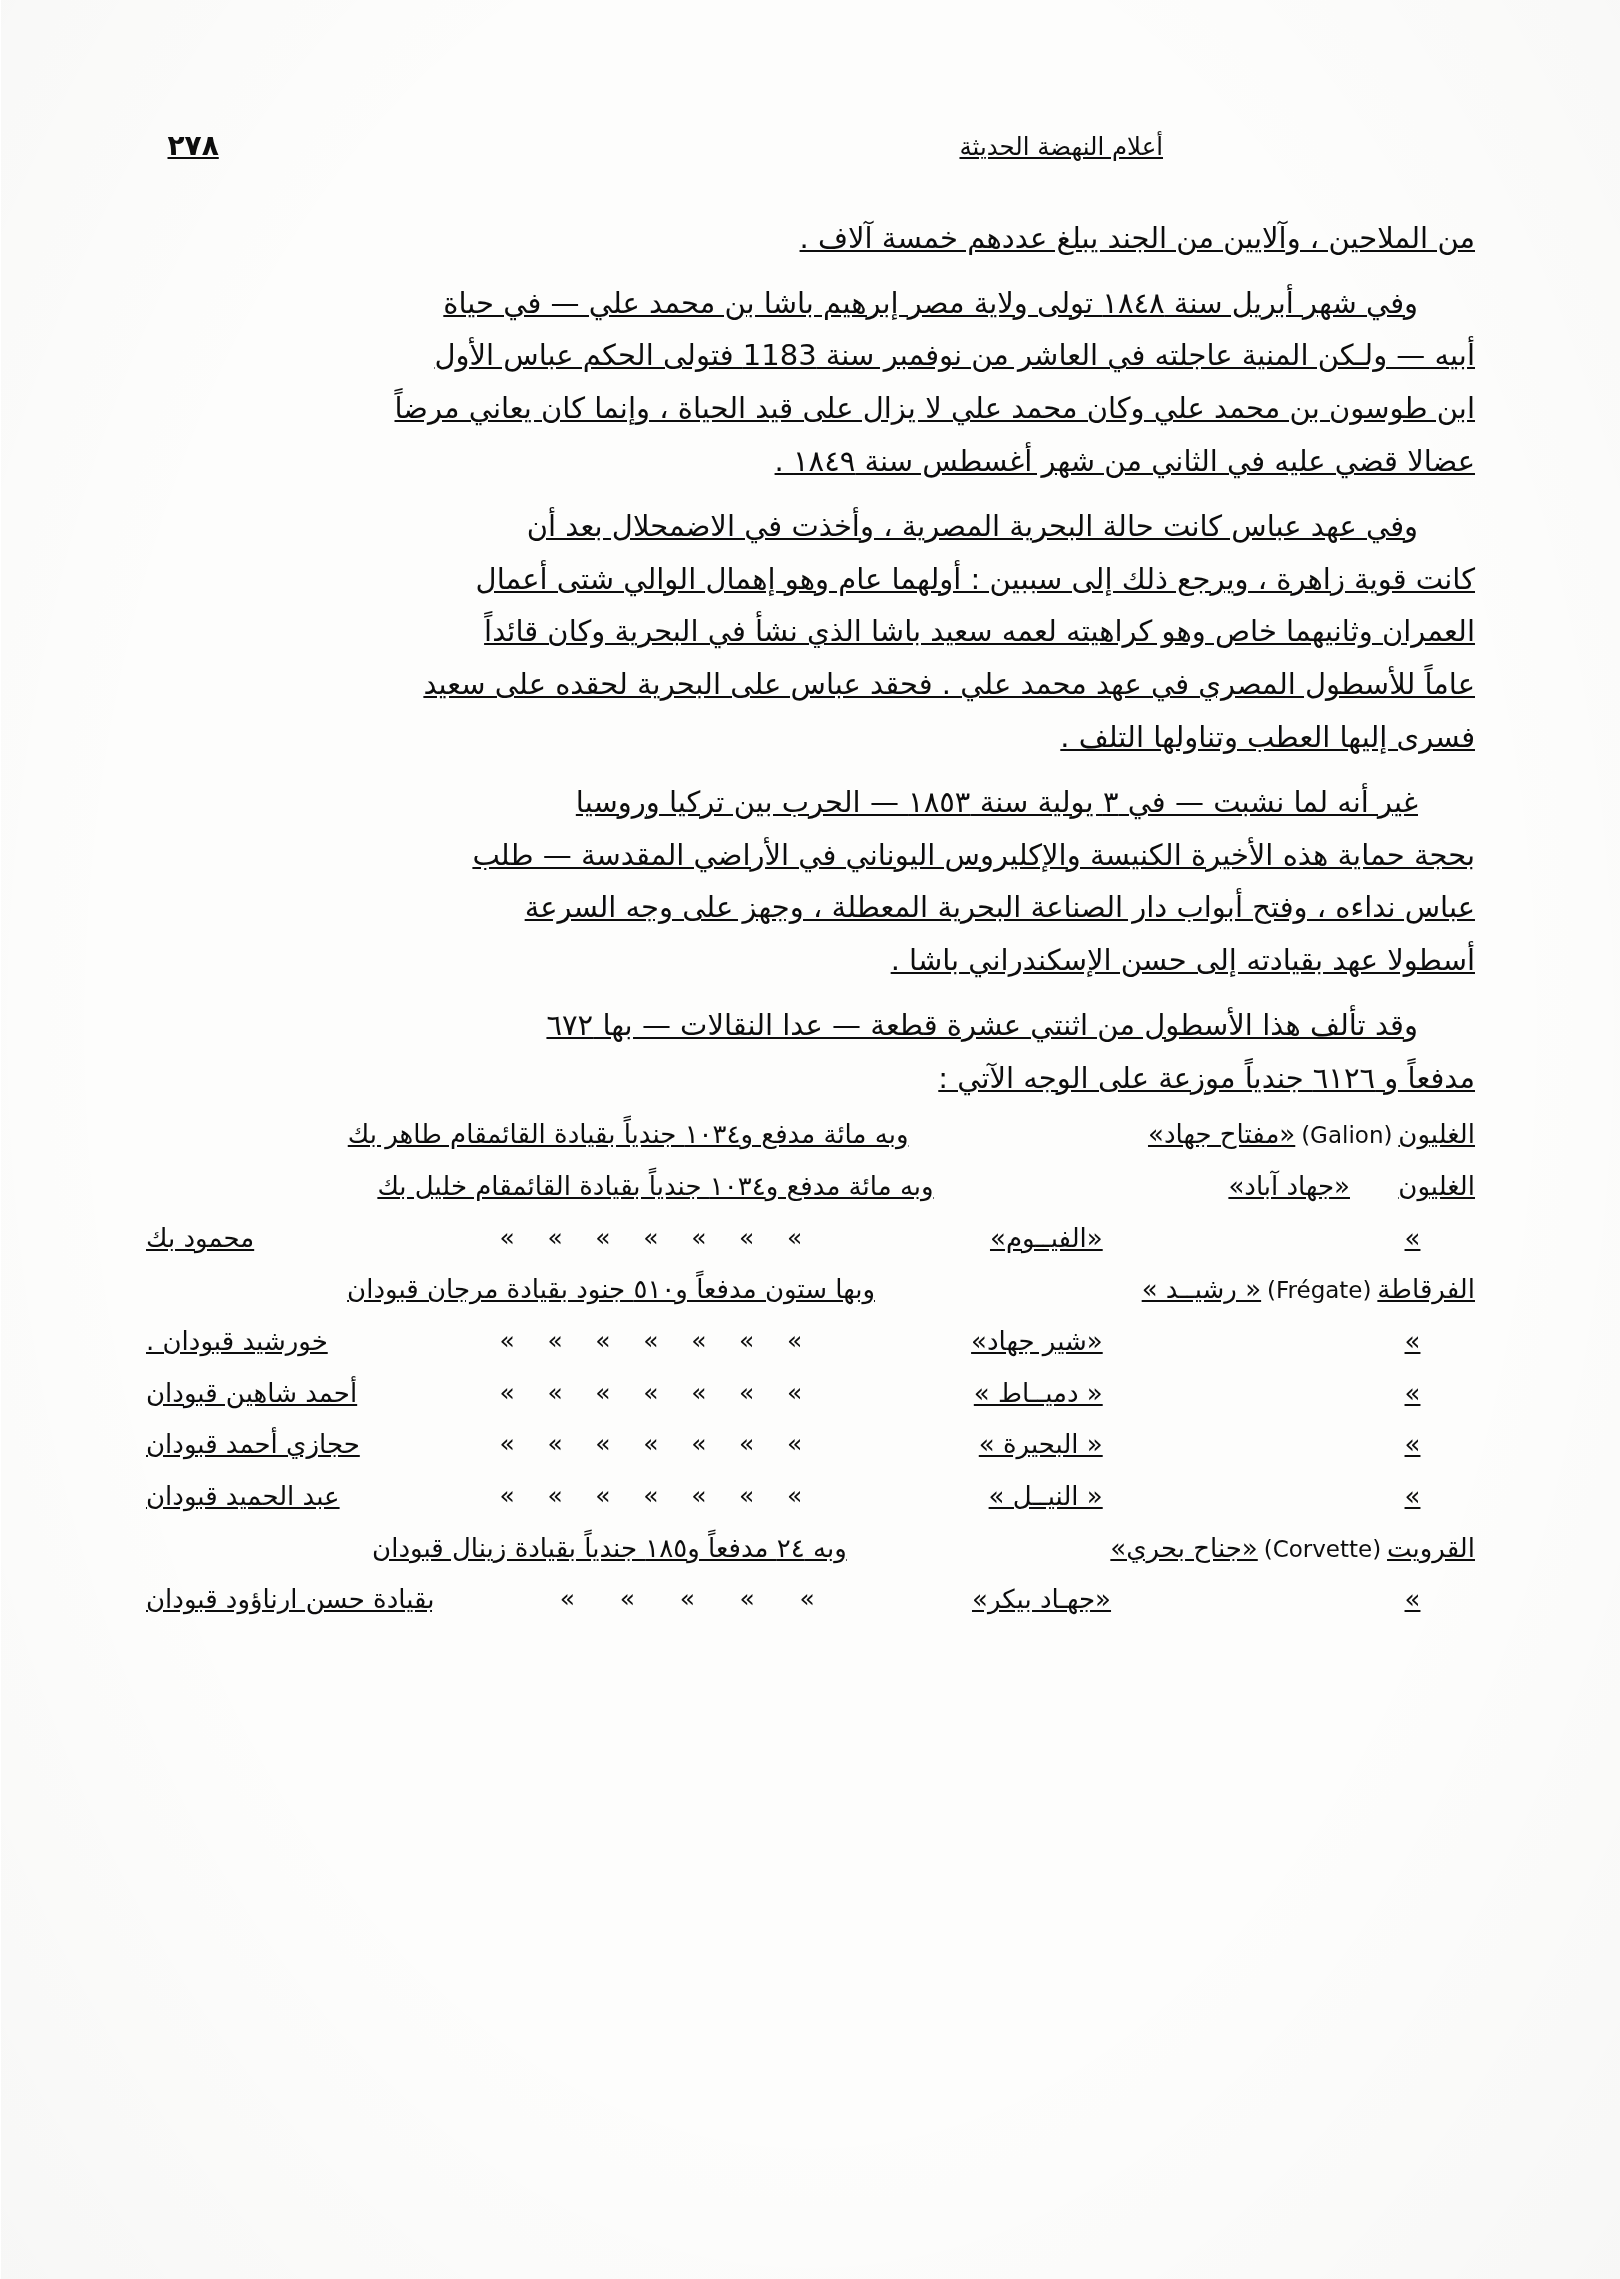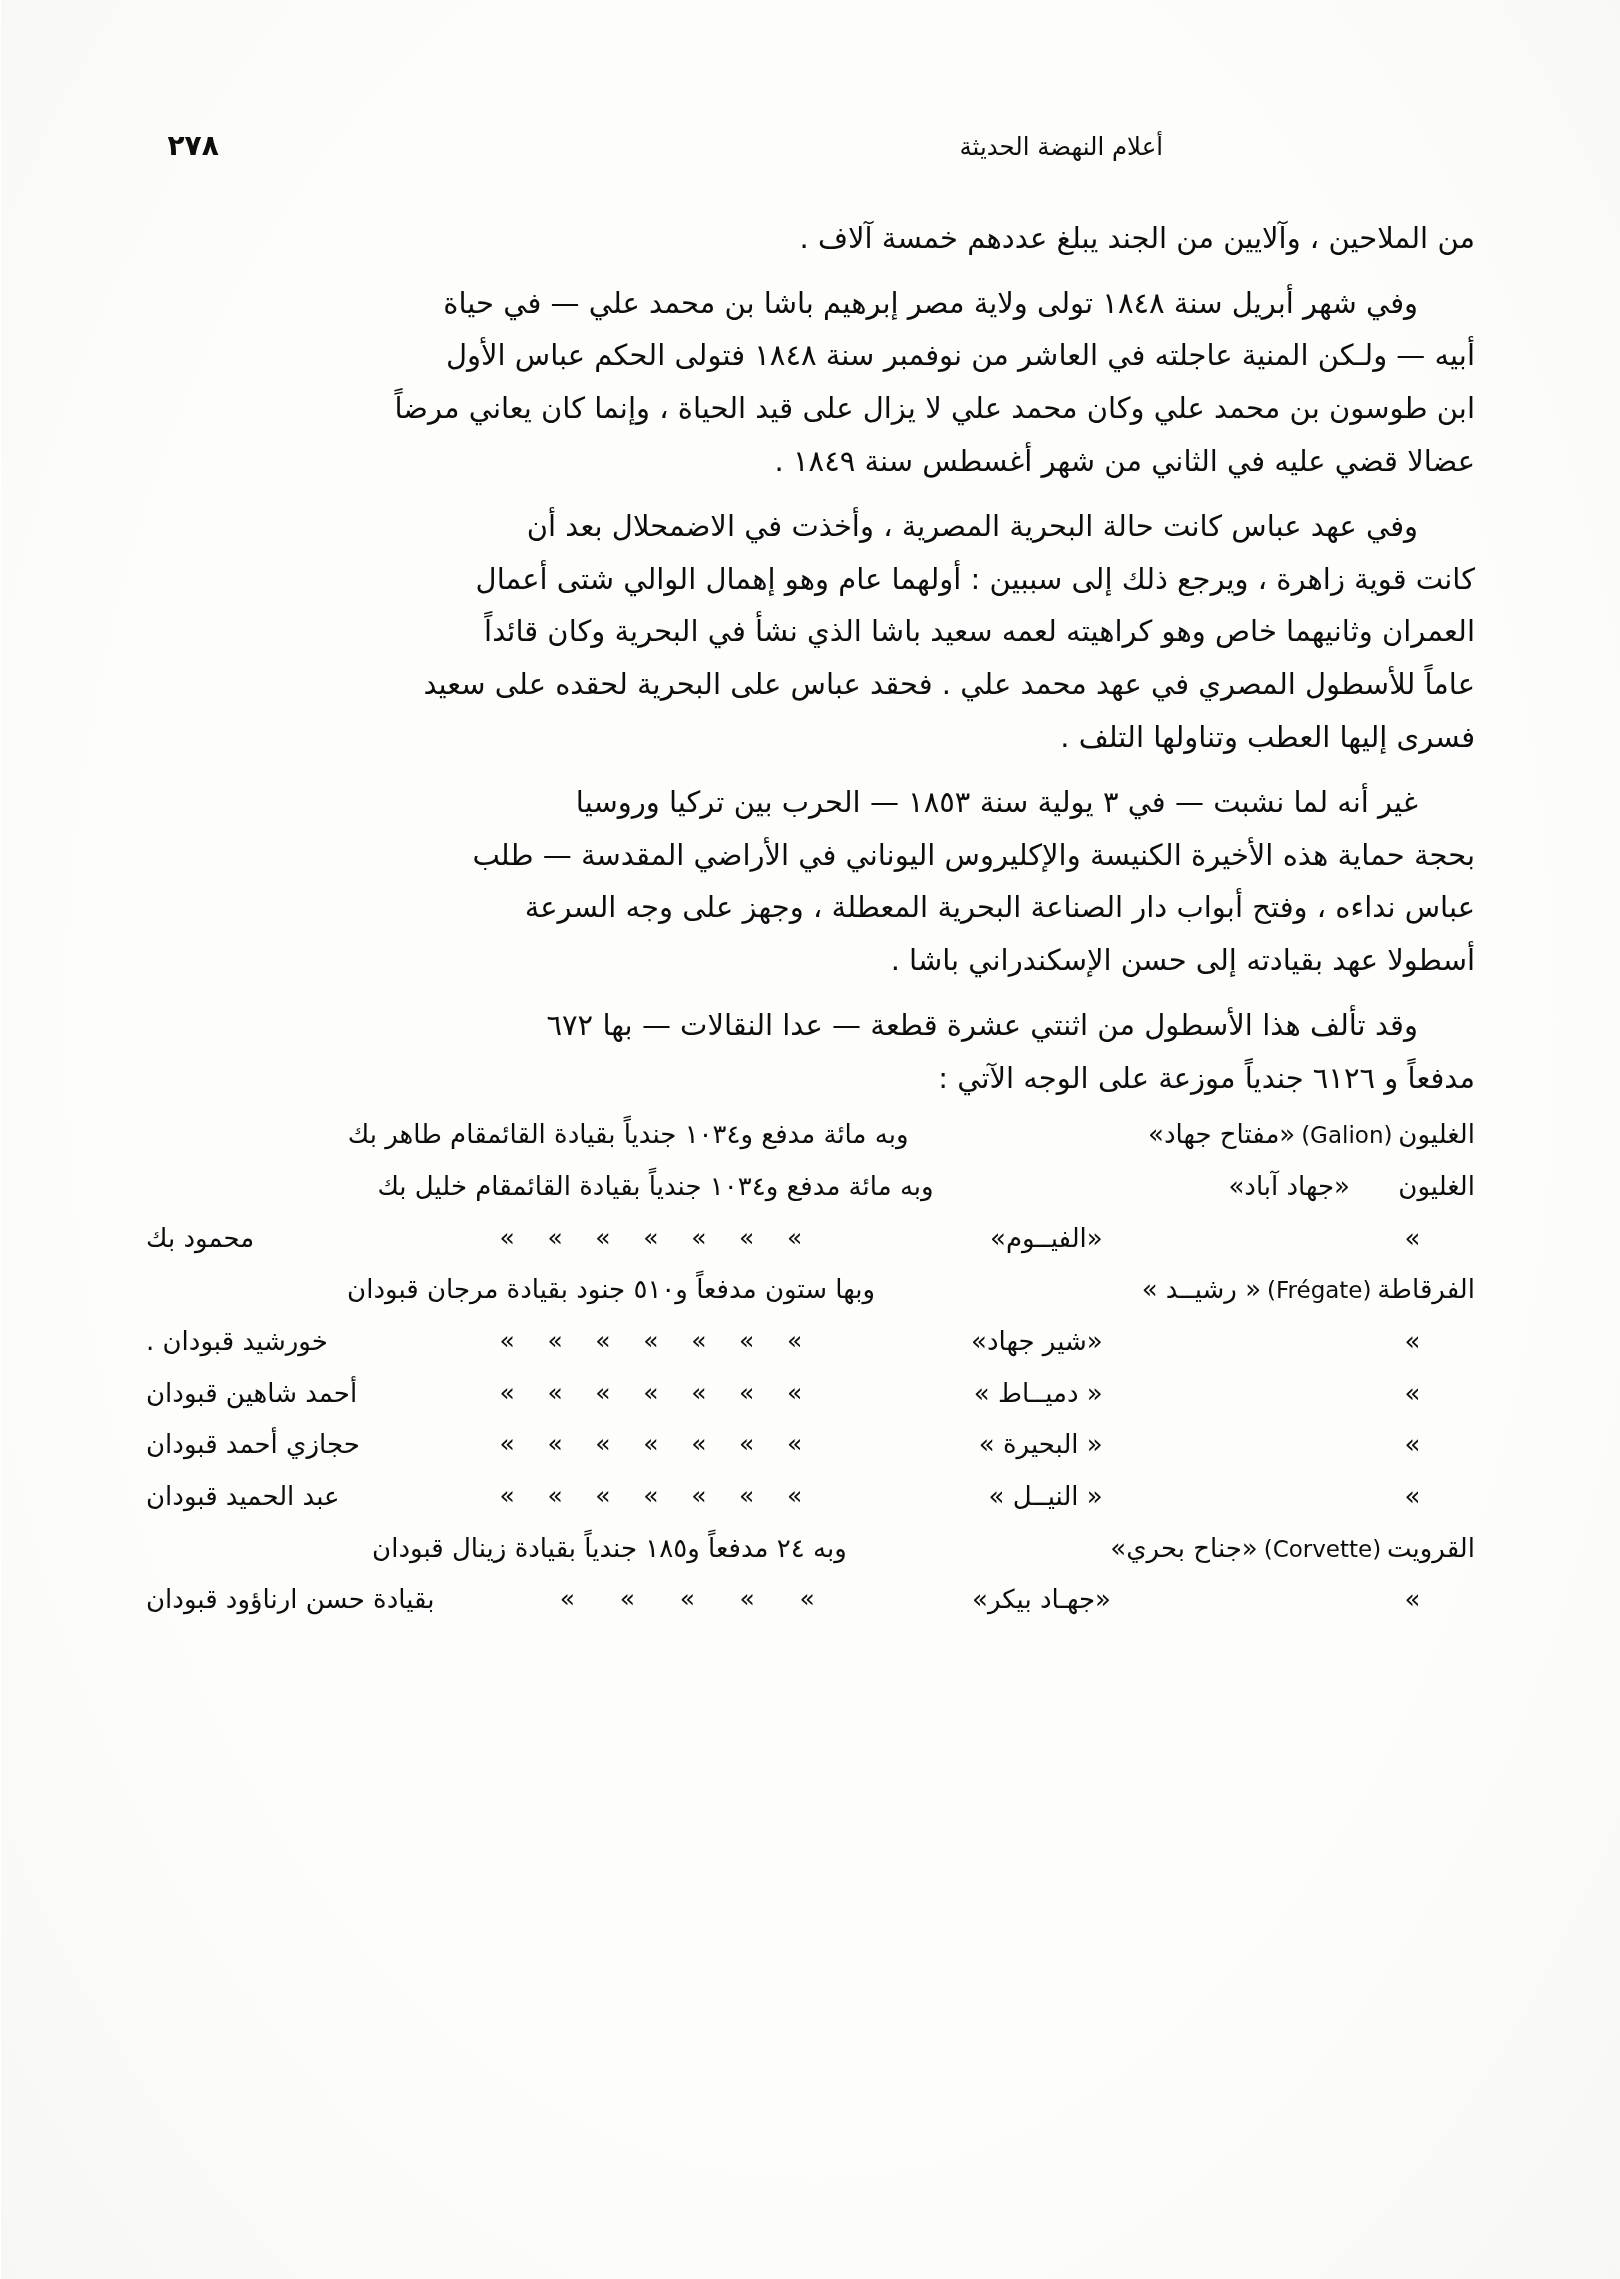--- a/index.html
+++ b/index.html
@@ -33,20 +33,21 @@
     pointer-events: none;
   }
 
   .content {
     position: absolute;
     left: 146px;
     right: 146px;
     top: 129px;
     direction: rtl;
     text-align: justify;
+    text-decoration: underline;
   }
 
   
   .running-head {
     display: flex;
     flex-direction: row-reverse;
     align-items: baseline;
     justify-content: space-between;
     margin-bottom: 53px;
     padding-left: 21.5px;
@@ -161,21 +162,21 @@
 
     <div class="running-head">
       <span class="page-number">٢٧٨</span>
       <span class="head-title">أعلام النهضة الحديثة</span>
     </div>
 
     <div id="body-text">
         <div class="para cont">من الملاحين ، وآلايين من الجند يبلغ عددهم خمسة آلاف .</div>
         <div class="block-gap"></div>
         <div class="para indent">وفي شهر أبريل سنة ١٨٤٨ تولى ولاية مصر إبرهيم باشا بن محمد علي — في حياة</div>
-        <div class="para cont">أبيه — ولـكن المنية عاجلته في العاشر من نوفمبر سنة ١٨٤٨ فتولى الحكم عباس الأول</div>
+        <div class="para cont">أبيه — ولـكن المنية عاجلته في العاشر من نوفمبر سنة 1183 فتولى الحكم عباس الأول</div>
         <div class="para cont">ابن طوسون بن محمد علي وكان محمد علي لا يزال على قيد الحياة ، وإنما كان يعاني مرضاً</div>
         <div class="para cont">عضالا قضي عليه في الثاني من شهر أغسطس سنة ١٨٤٩ .</div>
         <div class="block-gap"></div>
         <div class="para indent">وفي عهد عباس كانت حالة البحرية المصرية ، وأخذت في الاضمحلال بعد أن</div>
         <div class="para cont">كانت قوية زاهرة ، ويرجع ذلك إلى سببين : أولهما عام وهو إهمال الوالي شتى أعمال</div>
         <div class="para cont">العمران وثانيهما خاص وهو كراهيته لعمه سعيد باشا الذي نشأ في البحرية وكان قائداً</div>
         <div class="para cont">عاماً للأسطول المصري في عهد محمد علي . فحقد عباس على البحرية لحقده على سعيد</div>
         <div class="para cont">فسرى إليها العطب وتناولها التلف .</div>
         <div class="block-gap"></div>
         <div class="para indent">غير أنه لما نشبت — في ٣ يولية سنة ١٨٥٣ — الحرب بين تركيا وروسيا</div>

